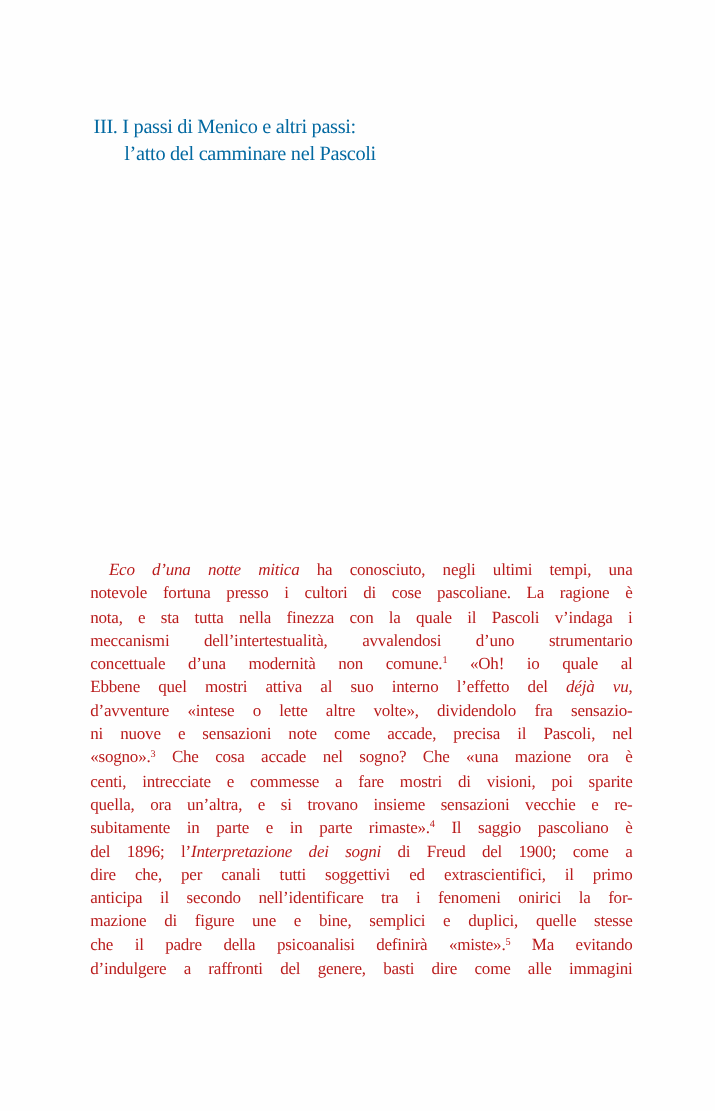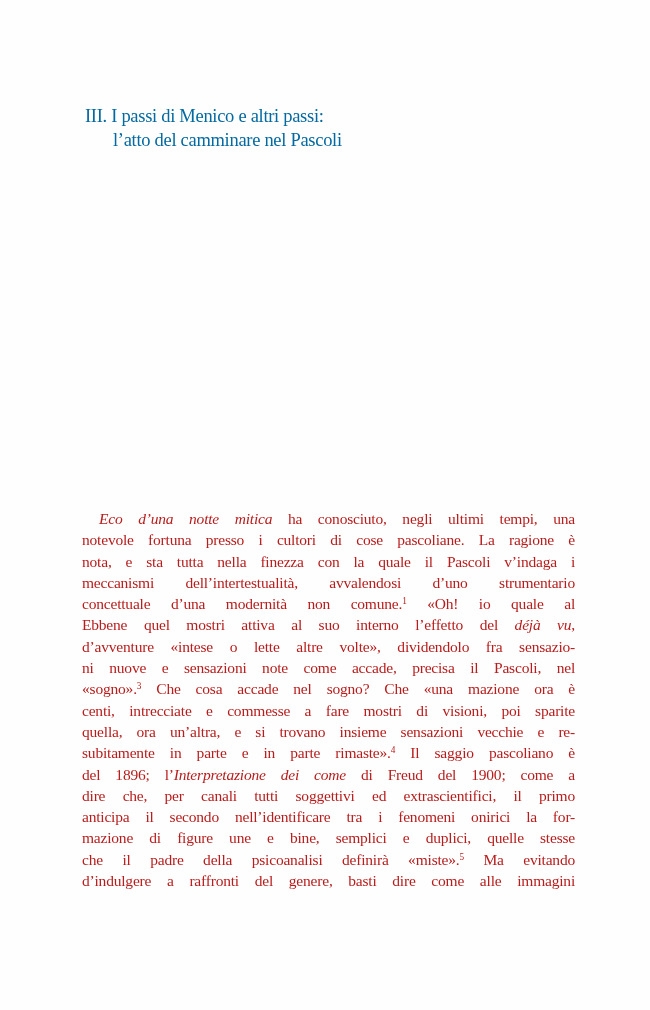--- a/index.html
+++ b/index.html
@@ -75,21 +75,21 @@
       <div class="line"><span>nota, e sta tutta nella finezza con la quale il Pascoli v’indaga i</span></div>
       <div class="line"><span>meccanismi dell’intertestualità, avvalendosi d’uno strumentario</span></div>
       <div class="line"><span>concettuale d’una modernità non comune.</span><sup>1</sup><span> «Oh! io quale al</span></div>
       <div class="line"><span>Ebbene quel mostri attiva al suo interno l’effetto del </span><span class="it">déjà vu</span><span>,</span></div>
       <div class="line"><span>d’avventure «intese o lette altre volte», dividendolo fra sensazio-</span></div>
       <div class="line"><span>ni nuove e sensazioni note come accade, precisa il Pascoli, nel</span></div>
       <div class="line"><span>«sogno».</span><sup>3</sup><span> Che cosa accade nel sogno? Che «una mazione ora è</span></div>
       <div class="line"><span>centi, intrecciate e commesse a fare mostri di visioni, poi sparite</span></div>
       <div class="line"><span>quella, ora un’altra, e si trovano insieme sensazioni vecchie e re-</span></div>
       <div class="line"><span>subitamente in parte e in parte rimaste».</span><sup>4</sup><span> Il saggio pascoliano è</span></div>
-      <div class="line"><span>del 1896; l’</span><span class="it">Interpretazione dei come</span><span> di Freud del 1900; come a</span></div>
+      <div class="line"><span>del 1896; l’</span><span class="it">Interpretazione dei sogni</span><span> di Freud del 1900; come a</span></div>
       <div class="line"><span>dire che, per canali tutti soggettivi ed extrascientifici, il primo</span></div>
       <div class="line"><span>anticipa il secondo nell’identificare tra i fenomeni onirici la for-</span></div>
       <div class="line"><span>mazione di figure une e bine, semplici e duplici, quelle stesse</span></div>
       <div class="line"><span>che il padre della psicoanalisi definirà «miste».</span><sup>5</sup><span> Ma evitando</span></div>
       <div class="line"><span>d’indulgere a raffronti del genere, basti dire come alle immagini</span></div>
     </div>
 
 </div>
 
 </body></html>

